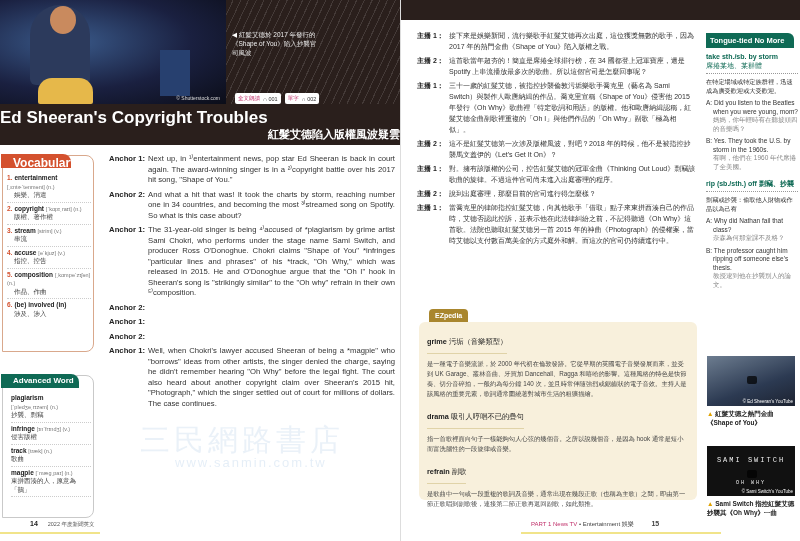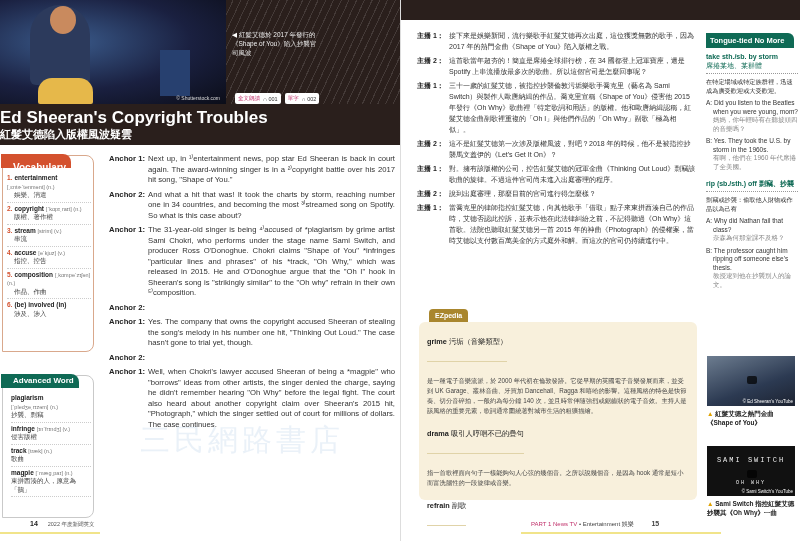--- a/index.html
+++ b/index.html
@@ -15,23 +15,23 @@
 .photo .stand{position:absolute;left:160px;top:50px;width:30px;height:46px;background:#27406f}
 .photo .credit{position:absolute;right:6px;bottom:3px;font-size:5px;color:#ddd}
 .stripes{position:absolute;left:226px;top:0;width:174px;height:104px;background:repeating-linear-gradient(115deg,transparent 0 6px,rgba(255,255,255,.12) 6px 7px)}
 .caption{position:absolute;left:232px;top:30px;width:90px;font-size:6.5px;line-height:9px;color:#eee}
 .caption .tri{color:#fff;margin-right:2px}
 .badges{position:absolute;left:235px;top:93px;display:flex;gap:4px}
 .badge{background:#fff;border-radius:2px;font-size:5.5px;padding:2px 3px;display:flex;gap:3px;align-items:center}
 .badge .b-lbl{color:#c0306a}
 .badge .b-num{color:#333}
 .title-en{position:absolute;left:0;top:108px;width:400px;font-size:17px;font-weight:bold;color:#fff}
-.title-zh{position:absolute;left:0;top:127px;width:400px;text-align:left;font-size:11px;font-weight:bold;color:#fff}
+.title-zh{position:absolute;left:0;top:127px;width:400px;text-align:right;font-size:11px;font-weight:bold;color:#fff}
 .vocab{position:absolute;left:2px;top:155px;width:92px;height:197px;border:1px solid #d9a88c;border-radius:0 8px 8px 0;background:#fff}
-.vocab-head{position:absolute;left:-2px;top:-2px;width:70px;height:14px;background:#d4512e;color:#fff;font-size:10px;font-weight:bold;padding:8px 0 0 12px;border-radius:0 8px 0 0}
+.vocab-head{position:absolute;left:-2px;top:-2px;width:70px;height:14px;background:#d4512e;color:#fff;font-size:12px;font-weight:bold;padding:2px 0 0 12px;border-radius:0 8px 0 0}
 .vocab-list{position:absolute;left:4px;top:16px;width:84px}
 .v-item{font-size:6.5px;line-height:8.5px;border-bottom:1px dotted #ccc;padding:2px 0}
 .v-item .n{color:#d4512e;font-weight:bold;margin-right:2px}
 .v-item .w{font-weight:bold}
 .v-item .p{color:#777;font-size:5.5px}
 .v-item .zh{display:block;padding-left:7px;color:#444}
 .adv{position:absolute;left:2px;top:375px;width:92px;height:143px;border:1px solid #c9c9c9;border-radius:0 8px 8px 0;background:#fff}
 .adv-head{position:absolute;left:-2px;top:-2px;width:78px;height:14px;background:#0f6a55;color:#fff;font-size:8px;font-weight:bold;padding:2px 0 0 12px;border-radius:0 8px 0 0}
 .adv-list{position:absolute;left:8px;top:16px;width:80px}
 .a-item{font-size:6.5px;line-height:8.5px;border-bottom:1px dotted #ccc;padding:2px 0}
@@ -45,21 +45,21 @@
 .foot-left{position:absolute;left:0;top:520px;width:100px;height:14px;border-bottom:2px solid #f1e48a;font-size:7px;padding-left:30px}
 .foot-left .pg{font-weight:bold;margin-right:8px}
 .foot-left .bk{font-size:5.5px;color:#555}
 .zh-dialog{position:absolute;left:16px;top:30px;width:280px}
 .zl{display:flex;font-size:7px;line-height:11px;margin-bottom:3px}
 .zl .sp{flex:0 0 32px;font-weight:bold}
 .zl .tx{flex:1;color:#333}
 .ezpedia{position:absolute;left:18px;top:322px;width:278px;height:178px;background:#f8f0dc;border-radius:6px}
 .ez-tag{position:absolute;left:10px;top:-13px;background:#a9862d;color:#fff;font-size:7px;font-weight:bold;padding:3px 6px;border-radius:4px 4px 0 0}
 .ez-body{position:absolute;left:8px;top:8px;width:262px}
-.ez-term{font-size:7.3px;font-weight:bold;border-bottom:1px solid #e0d3a8;display:inline-block;padding-bottom:14px;margin:2px 0 14px}
+.ez-term{font-size:7.3px;font-weight:bold;border-bottom:1px solid #e0d3a8;display:inline-block;padding-bottom:6px;margin:2px 0 5px}
 .ez-term .zh{font-weight:normal}
 .ez-def{font-size:6.3px;line-height:10px;color:#444;margin-bottom:6px}
 .tt{position:absolute;left:305px;top:33px;width:92px;height:307px;background:#fff}
 .tt-head{background:#0f6a55;color:#fff;font-size:7.5px;font-weight:bold;padding:3px 4px;width:88px;border-radius:0 6px 0 0}
 .tt-phrase{font-size:7px;font-weight:bold;color:#0f6a55;margin-top:4px;line-height:9px}
 .tt-phrase .zh{font-weight:normal;display:block}
 .tt-def{font-size:6.2px;line-height:9px;border-top:1px dotted #999;margin-top:3px;padding-top:3px;color:#333}
 .tt-ex{font-size:6.5px;line-height:8.5px;margin-top:4px;color:#333}
 .tt-ex .zh{display:block;color:#888;padding-left:7px}
 .tt-ex .en{display:block;padding-left:7px;text-indent:-7px}
@@ -143,21 +143,20 @@
         </div>
       <div class="line">
           <span class="sp">Anchor 1:</span>
           <span class="tx">The 31-year-old singer is being ⁴⁾accused of *plagiarism by grime artist Sami Chokri, who performs under the stage name Sami Switch, and producer Ross O'Donoghue. Chokri claims "Shape of You" *infringes "particular lines and phrases" of his *track, "Oh Why," which was released in 2015. He and O'Donoghue argue that the "Oh I" hook in Sheeran's song is "strikingly similar" to the "Oh why" refrain in their own ⁵⁾composition.</span>
         </div>
       <div class="line">
           <span class="sp">Anchor 2:</span>
         </div>
       <div class="line">
           <span class="sp">Anchor 1:</span>
-          <span class="tx">Yes. The company that owns the copyright accused Sheeran of stealing the song's melody in his number one hit, "Thinking Out Loud." The case hasn't gone to trial yet, though.</span>
         </div>
       <div class="line">
           <span class="sp">Anchor 2:</span>
         </div>
       <div class="line">
           <span class="sp">Anchor 1:</span>
           <span class="tx">Well, when Chokri's lawyer accused Sheeran of being a *magpie" who "borrows" ideas from other artists, the singer denied the charge, saying he didn't remember hearing "Oh Why" before the legal fight. The court also heard about another copyright claim over Sheeran's 2015 hit, "Photograph," which the singer settled out of court for millions of dollars. The case continues.</span>
         </div>
     </div>
 
@@ -253,13 +252,14 @@
 
     <div class="foot-right">
       <span class="part">PART 1 News TV</span>
       <span>• Entertainment 娛樂</span>
       <span class="pg">15</span>
       <div class="bar"></div>
     </div>
   </div>
 
   <div class="watermark">三民網路書店</div>
+  <div class="watermark2">www.sanmin.com.tw</div>
 </div>
 
 </body></html>

